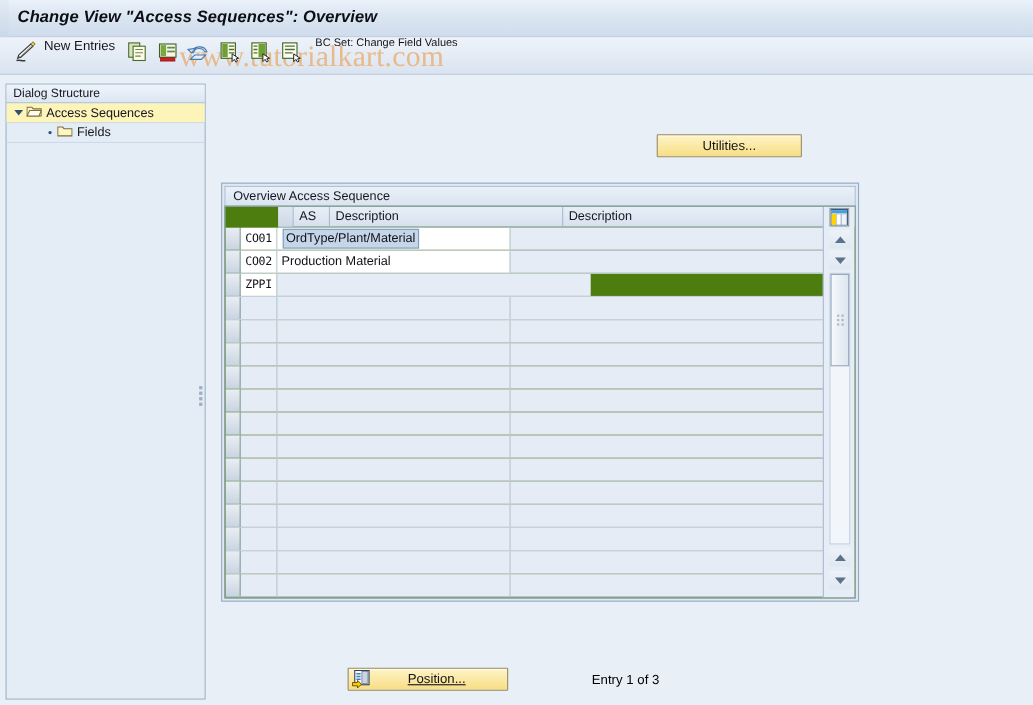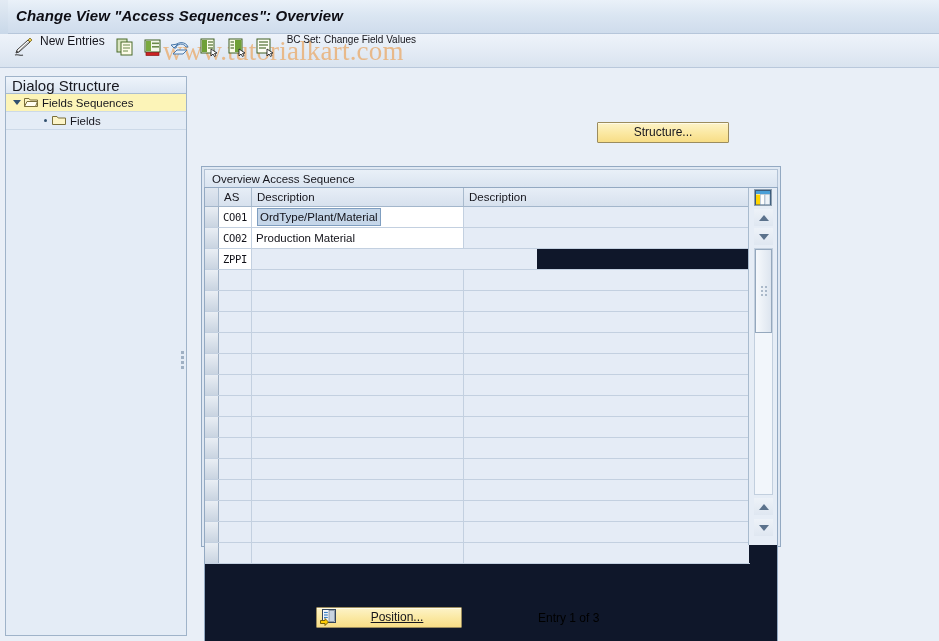--- a/index.html
+++ b/index.html
@@ -49,21 +49,21 @@
   .tb-label { font-size: 12px; color: #15151c; margin: 0 6px 0 2px; white-space: nowrap; }
   .tb-text { font-size: 10px; color: #14141a; margin-left: 8px; white-space: nowrap; }
 
   
   .sidebar {
     position: absolute; left: 5px; top: 76px; width: 182px; height: 560px;
     background: #e4ecf6; border: 1px solid #9fb3c9;
   }
   .sidebar-head {
     height: 17px; line-height: 17px; padding-left: 6px;
-    font-size: 15px; color: #18181f;
+    font-size: 11px; color: #18181f;
     background: linear-gradient(to bottom,#eef4fb,#dce6f2);
     border-bottom: 1px solid #a9bccf;
   }
   .tree { padding: 0; margin: 0; }
   .tree-row {
     height: 18px; display: flex; align-items: center;
     border-bottom: 1px solid #ccd9e8; font-size: 11.5px; color: #17171e;
     white-space: nowrap; padding-left: 4px;
   }
   .tree-row.sel { background: #fcf4b8; }
@@ -108,22 +108,22 @@
     border: 1px solid #93a9c2; background: #dfe8f3;
     padding: 2px;
   }
   .tbl-title {
     height: 18px; line-height: 18px; padding-left: 7px;
     font-size: 11.5px; color: #16161d;
     background: linear-gradient(to bottom,#e9f0f8,#dae4f0);
     border: 1px solid #b2c2d5; border-bottom: none;
   }
   .grid {
-    position: relative; width: 574px; height: 455px;
-    border: 1px solid #93a9c2; background: #0f172a; overflow: hidden;
+    position: relative; width: 574px; height: 357px;
+    border: 1px solid #93a9c2; background: #4d7c0f; overflow: hidden; padding-left: 48px;
   }
   .ghead {
     display: flex; height: 19px;
     background: linear-gradient(to bottom,#e7eef7 0%,#d7e1ee 100%);
     border-bottom: 1px solid #a3b6cb;
   }
   .ghead .hc {
     font-size: 11.5px; color: #16161d; line-height: 19px;
     border-right: 1px solid #a9bbce; padding-left: 5px; white-space: nowrap;
     overflow: hidden;
@@ -286,21 +286,21 @@
       <div class="tree-row sel">
         <span class="tw">
             <span class="tri"></span>
           </span>
         <span class="folder">
           <svg width="14" height="12" viewBox="0 0 14 12">
             <path d="M0.5 2.5 L5 2.5 L6.2 4 L13.5 4 L13.5 10.5 L0.5 10.5 Z" fill="#fdf5c8" stroke="#7a6f3a" stroke-width="1"></path>
             <path d="M0.5 10.5 L3 5.5 L13.5 5.5 L11.5 10.5 Z" fill="#fffdf0" stroke="#7a6f3a" stroke-width="1"></path>
           </svg>
         </span>
-        <span>Fields Sequences</span>
+        <span>Access Sequences</span>
       </div>
 
 
       <div class="tree-row">
         <span class="indent2"></span>
         <span class="tw">
             <span class="dot"></span>
           </span>
         <span class="folder">
           <svg width="14" height="12" viewBox="0 0 14 12">
@@ -313,21 +313,21 @@
     </div>
   </div>
 
   <div class="splitter">
     <i></i>
       <i></i>
       <i></i>
       <i></i>
   </div>
 
-  <div class="btn btn-utilities">Structure...</div>
+  <div class="btn btn-utilities">Utilities...</div>
 
   <div class="tblwrap">
     <div class="tbl-title">Overview Access Sequence</div>
 
     <div class="grid">
 
       <div class="ghead">
         <div class="hc c-sel"></div>
         <div class="hc c-as">AS</div>
         <div class="hc c-d1">Description</div>

